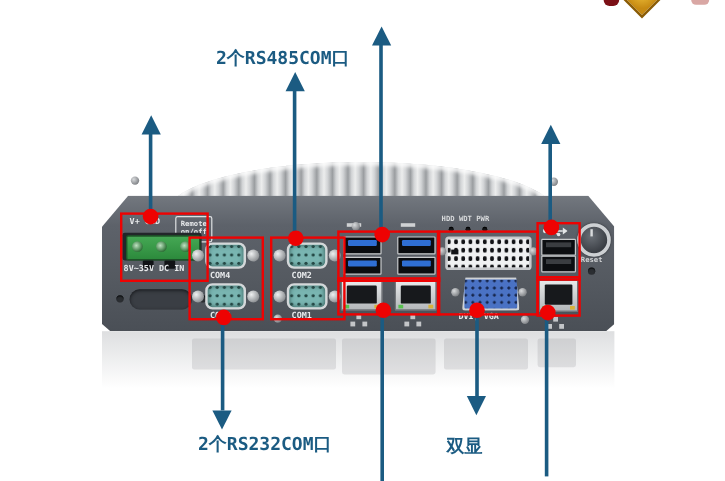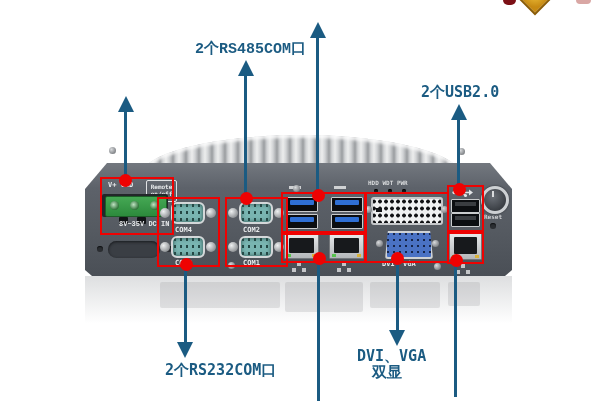--- a/index.html
+++ b/index.html
@@ -115,21 +115,21 @@
         <div>Remote</div>
         <div>on/off</div>
       </div>
       <div class="recess" style="left:17px;top:31px;width:66px;height:23px;"></div>
       <div class="tblock" style="left:20px;top:33px;width:60px;height:19px;"></div>
       <div class="tscrew" style="left:25px;top:38px;"></div>
       <div class="tscrew" style="left:45px;top:38px;"></div>
       <div class="tscrew" style="left:65px;top:38px;"></div>
       <div class="ttab" style="left:34px;top:54px;"></div>
       <div class="ttab" style="left:52px;top:54px;"></div>
-      <div class="ptext" style="left:34px;top:57px;font-size:7px;font-family:Liberation Mono, monospace;">8V~35V DC IN</div>
+      <div class="ptext" style="left:18px;top:57px;font-size:7px;">8V~35V DC IN</div>
       <div class="dsub-cut" style="left:23px;top:78px;width:52px;height:17px;"></div>
       <div class="holedot" style="left:12px;top:83px;"></div>
       <div class="holedot" style="left:81px;top:83px;"></div>
 
       <div class="db9" style="left:75px;top:39px;">
         <div class="jack-screw" style="left:0;"></div>
           <div class="jack-screw" style="right:0;"></div>
           <div class="face"></div>
       </div>
       <div class="ptext" style="left:90px;top:63px;font-size:7px;">COM4</div>
@@ -232,43 +232,41 @@
   <div class="reflection"></div>
   <div class="ghost" style="left:160px;top:282px;width:120px;height:26px;"></div>
   <div class="ghost" style="left:285px;top:282px;width:78px;height:30px;"></div>
   <div class="ghost" style="left:370px;top:282px;width:70px;height:26px;"></div>
   <div class="ghost" style="left:448px;top:282px;width:32px;height:24px;"></div>
 
   <div class="arrow-up" style="left:310px;top:22px;"></div>
   <div class="vline" style="left:316px;top:37px;height:157px;"></div>
   <div class="dot" style="left:312px;top:189px;"></div>
 
-  <div class="callout-label" style="left:195px;top:39px;font-family:Liberation Mono, monospace;">2个RS485COM口</div>
+  <div class="callout-label" style="left:180px;top:39px;">2个RS485COM口</div>
   <div class="arrow-up" style="left:238px;top:60px;"></div>
   <div class="vline" style="left:244px;top:75px;height:124px;"></div>
   <div class="dot" style="left:240px;top:192px;"></div>
 
   <div class="arrow-up" style="left:118px;top:96px;"></div>
   <div class="vline" style="left:124px;top:111px;height:70px;"></div>
   <div class="dot" style="left:119px;top:174px;"></div>
 
-  <div class="callout-label" style="left:421px;top:83px;">2个USB2.0</div>
   <div class="arrow-up" style="left:451px;top:104px;"></div>
   <div class="vline" style="left:457px;top:119px;height:70px;"></div>
   <div class="dot" style="left:453px;top:183px;"></div>
 
   <div class="dot" style="left:180px;top:258px;"></div>
   <div class="vline" style="left:184px;top:264px;height:78px;"></div>
   <div class="arrow-down" style="left:177px;top:342px;"></div>
   <div class="callout-label" style="left:137px;top:361px;margin-left:28px;">2个RS232COM口</div>
 
   <div class="dot" style="left:391px;top:252px;"></div>
   <div class="vline" style="left:396px;top:259px;height:71px;"></div>
   <div class="arrow-down" style="left:389px;top:330px;"></div>
-  <div class="callout-label" style="left:357px;top:347px;">DVI、VGA</div>
   <div class="callout-label" style="left:372px;top:363px;">双显</div>
 
   <div class="dot" style="left:313px;top:252px;"></div>
   <div class="vline" style="left:317px;top:259px;height:142px;"></div>
   <div class="dot" style="left:450px;top:254px;"></div>
   <div class="vline" style="left:454px;top:261px;height:136px;"></div>
 
 </div>
 
 </body></html>

